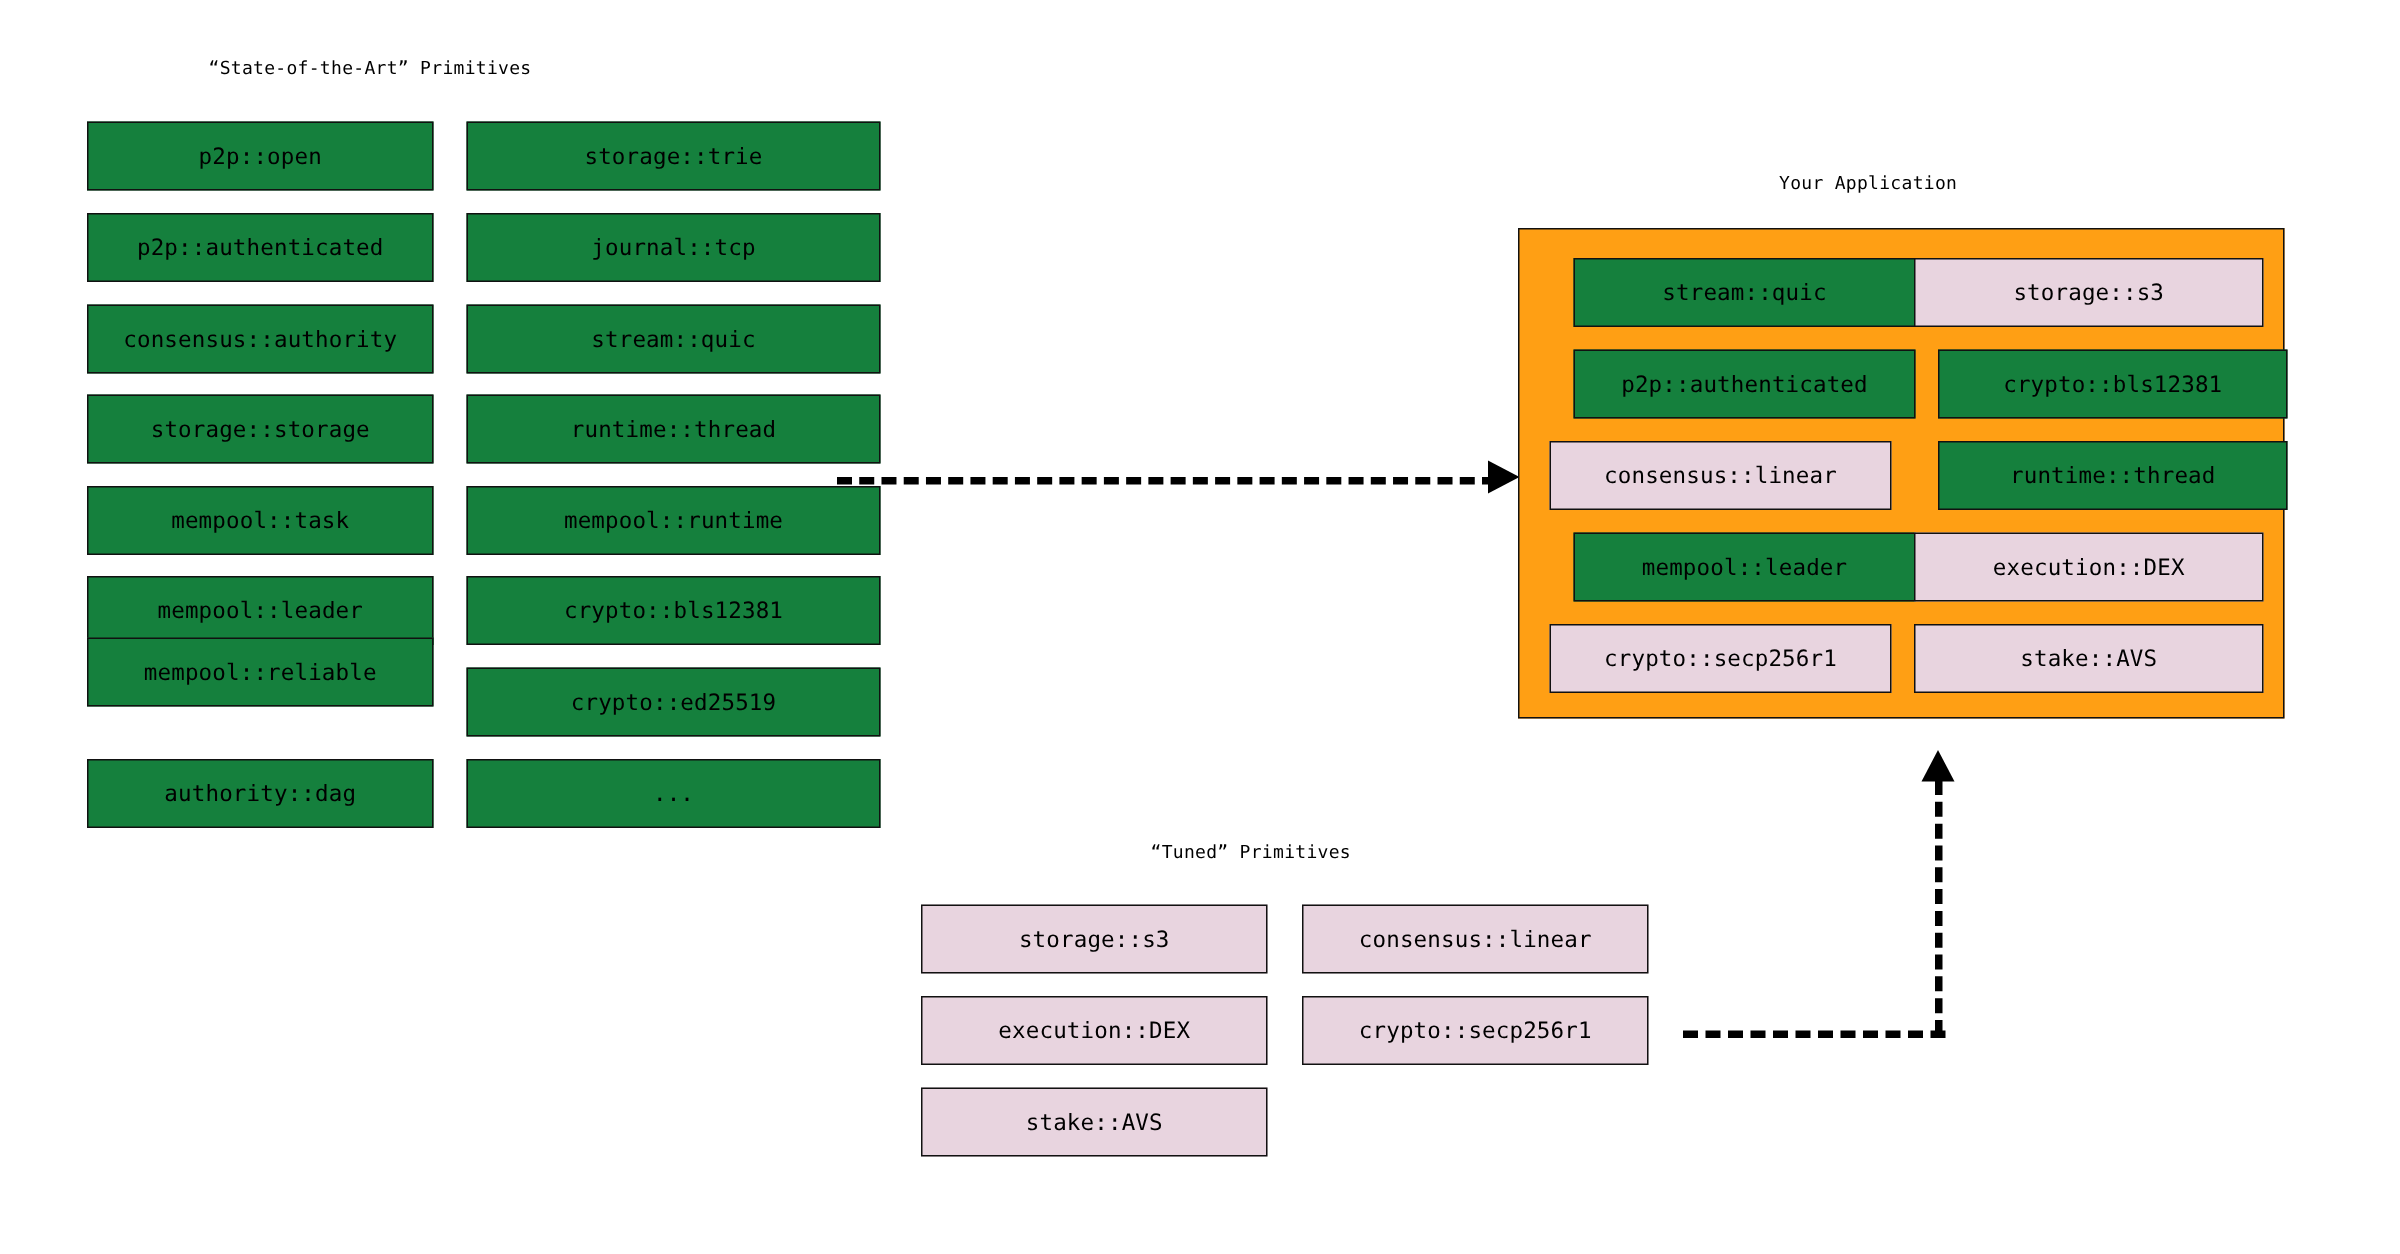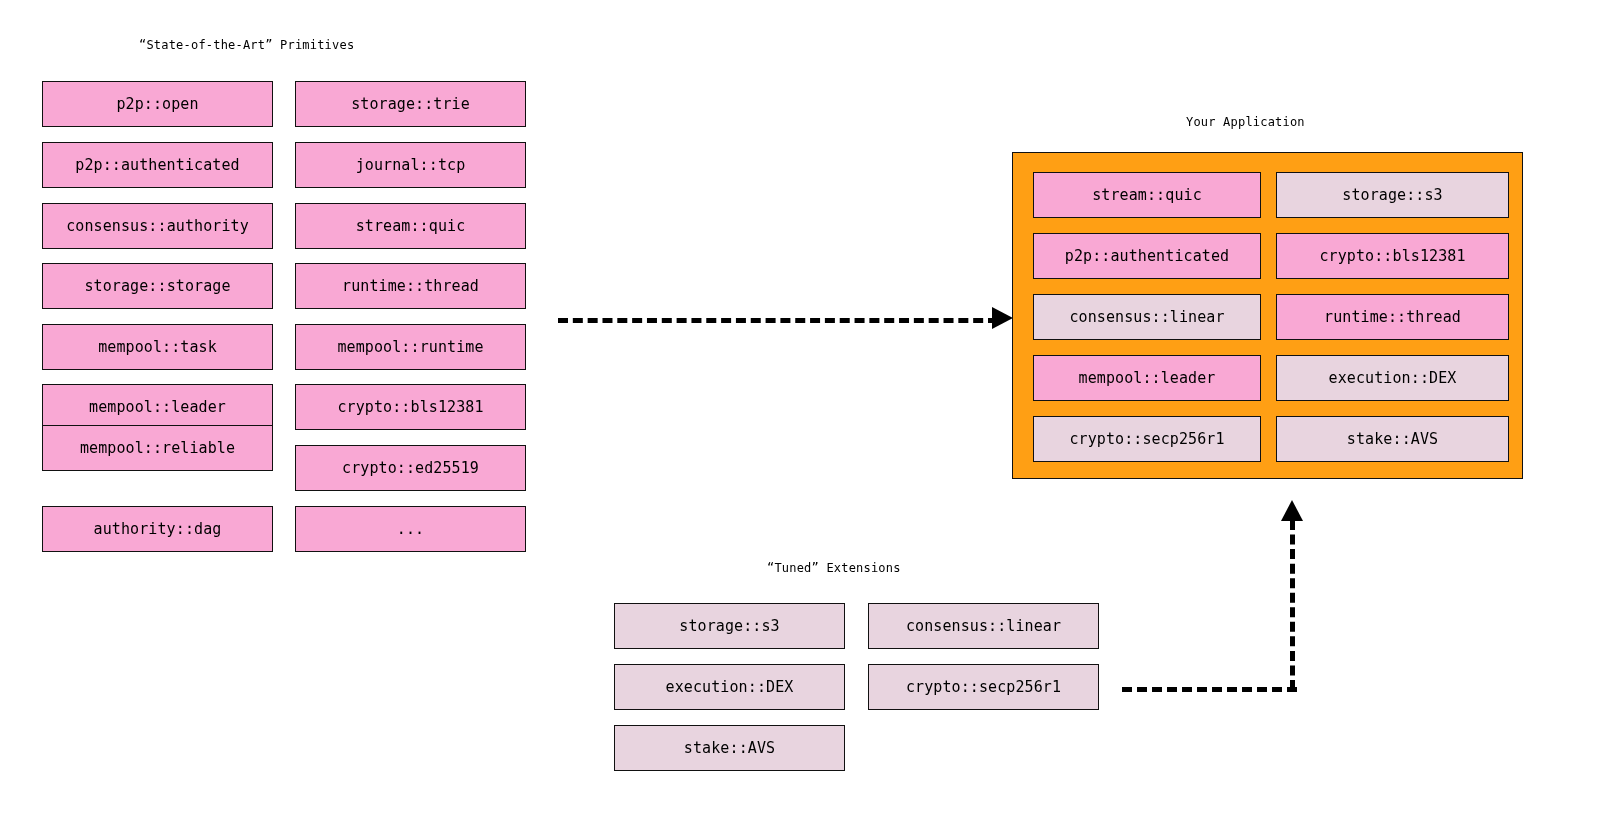--- a/index.html
+++ b/index.html
@@ -33,26 +33,26 @@
     box-sizing: border-box;
     border: 1.6px solid #111111;
     display: flex;
     align-items: center;
     justify-content: center;
     font-size: 15px;
     color: #000000;
     letter-spacing: 0.1px;
     white-space: nowrap;
   }
-  .box.green { background: #f9a8d4; }
+  .box.green { background: #15803d; margin-left: 16px; }
   .box.pink  { background: #e8d4df; }
 
   
   .sota-col-left  { left: 42px;  width: 231px; height: 46px; }
-  .sota-col-right { left: 295px; width: 231px; height: 46px; }
+  .sota-col-right { left: 295px; width: 276px; height: 46px; }
 
   
   #app-panel {
     position: absolute;
     left: 1012px;
     top: 152px;
     width: 511px;
     height: 327px;
     box-sizing: border-box;
     background: #ff9f14;
@@ -96,21 +96,21 @@
   #arrow2-line-v { left: 1290px; top: 520px; height: 170px; }
   #arrow2-head  { left: 1281px; top: 500px; }
 </style>
 </head>
 <body>
 
 <div class="section-title" id="sota-title">“State-of-the-Art” Primitives</div>
 
 <div class="section-title" id="app-title">Your Application</div>
 
-<div class="section-title" id="tuned-title">“Tuned” Extensions</div>
+<div class="section-title" id="tuned-title">“Tuned” Primitives</div>
 
 <div>
   <div class="box green sota-col-left" style="top:81px">p2p::open</div>
   <div class="box green sota-col-left" style="top:142px">p2p::authenticated</div>
   <div class="box green sota-col-left" style="top:203px">consensus::authority</div>
   <div class="box green sota-col-left" style="top:263px">storage::storage</div>
   <div class="box green sota-col-left" style="top:324px">mempool::task</div>
   <div class="box green sota-col-left" style="top:384px">mempool::leader</div>
   <div class="box green sota-col-left" style="top:425px">mempool::reliable</div>
   <div class="box green sota-col-left" style="top:506px">authority::dag</div>

